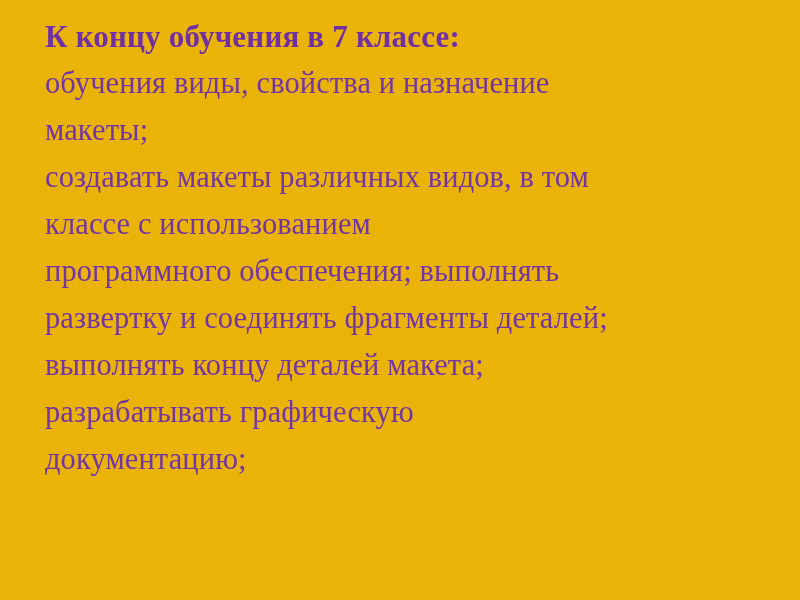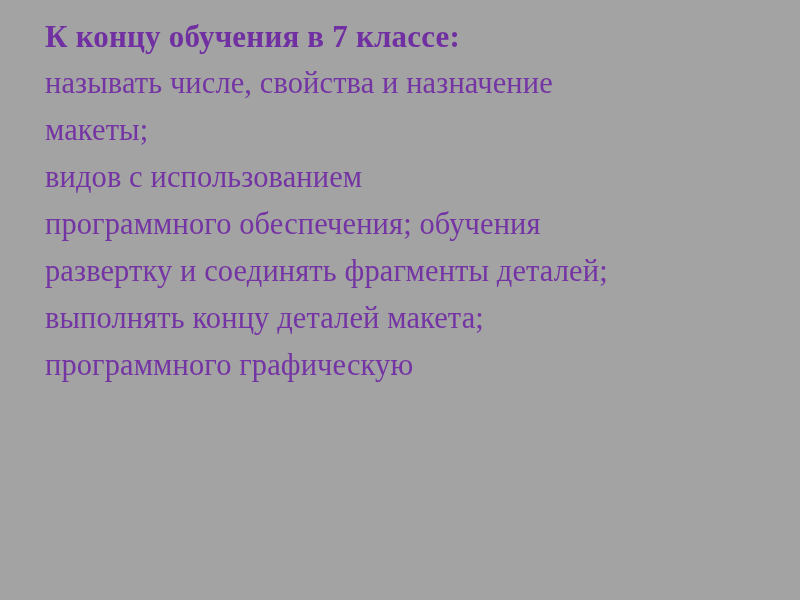--- a/index.html
+++ b/index.html
@@ -13,21 +13,21 @@
     background: #ffffff;
     overflow: hidden;
     font-family: "Liberation Serif", "DejaVu Serif", serif;
     -webkit-font-smoothing: antialiased;
   }
 
   #slide {
     position: relative;
     width: 800px;
     height: 600px;
-    background: #a3a3a3;
+    background: #eab308;
     box-sizing: border-box;
   }
 
   #text-block {
     position: absolute;
     left: 45px;
     top: 13px;
     width: 745px;
   }
 
@@ -55,31 +55,33 @@
 </style>
 </head>
 <body>
 
 <div id="slide">
 
   <div id="text-block">
 
     <span class="line heading">К концу обучения в 7 классе:</span>
 
-    <span class="line body">называть числе, свойства и назначение</span>
+    <span class="line body">обучения виды, свойства и назначение</span>
 
     <span class="line body">макеты;</span>
 
+    <span class="line body">создавать макеты различных видов, в том</span>
 
-    <span class="line body">видов с использованием</span>
+    <span class="line body">классе с использованием</span>
 
-    <span class="line body">программного обеспечения; обучения</span>
+    <span class="line body">программного обеспечения; выполнять</span>
 
     <span class="line body">развертку и соединять фрагменты деталей;</span>
 
     <span class="line body">выполнять концу деталей макета;</span>
 
-    <span class="line body">программного графическую</span>
+    <span class="line body">разрабатывать графическую</span>
 
+    <span class="line body">документацию;</span>
 
   </div>
 
 </div>
 
 </body></html>

